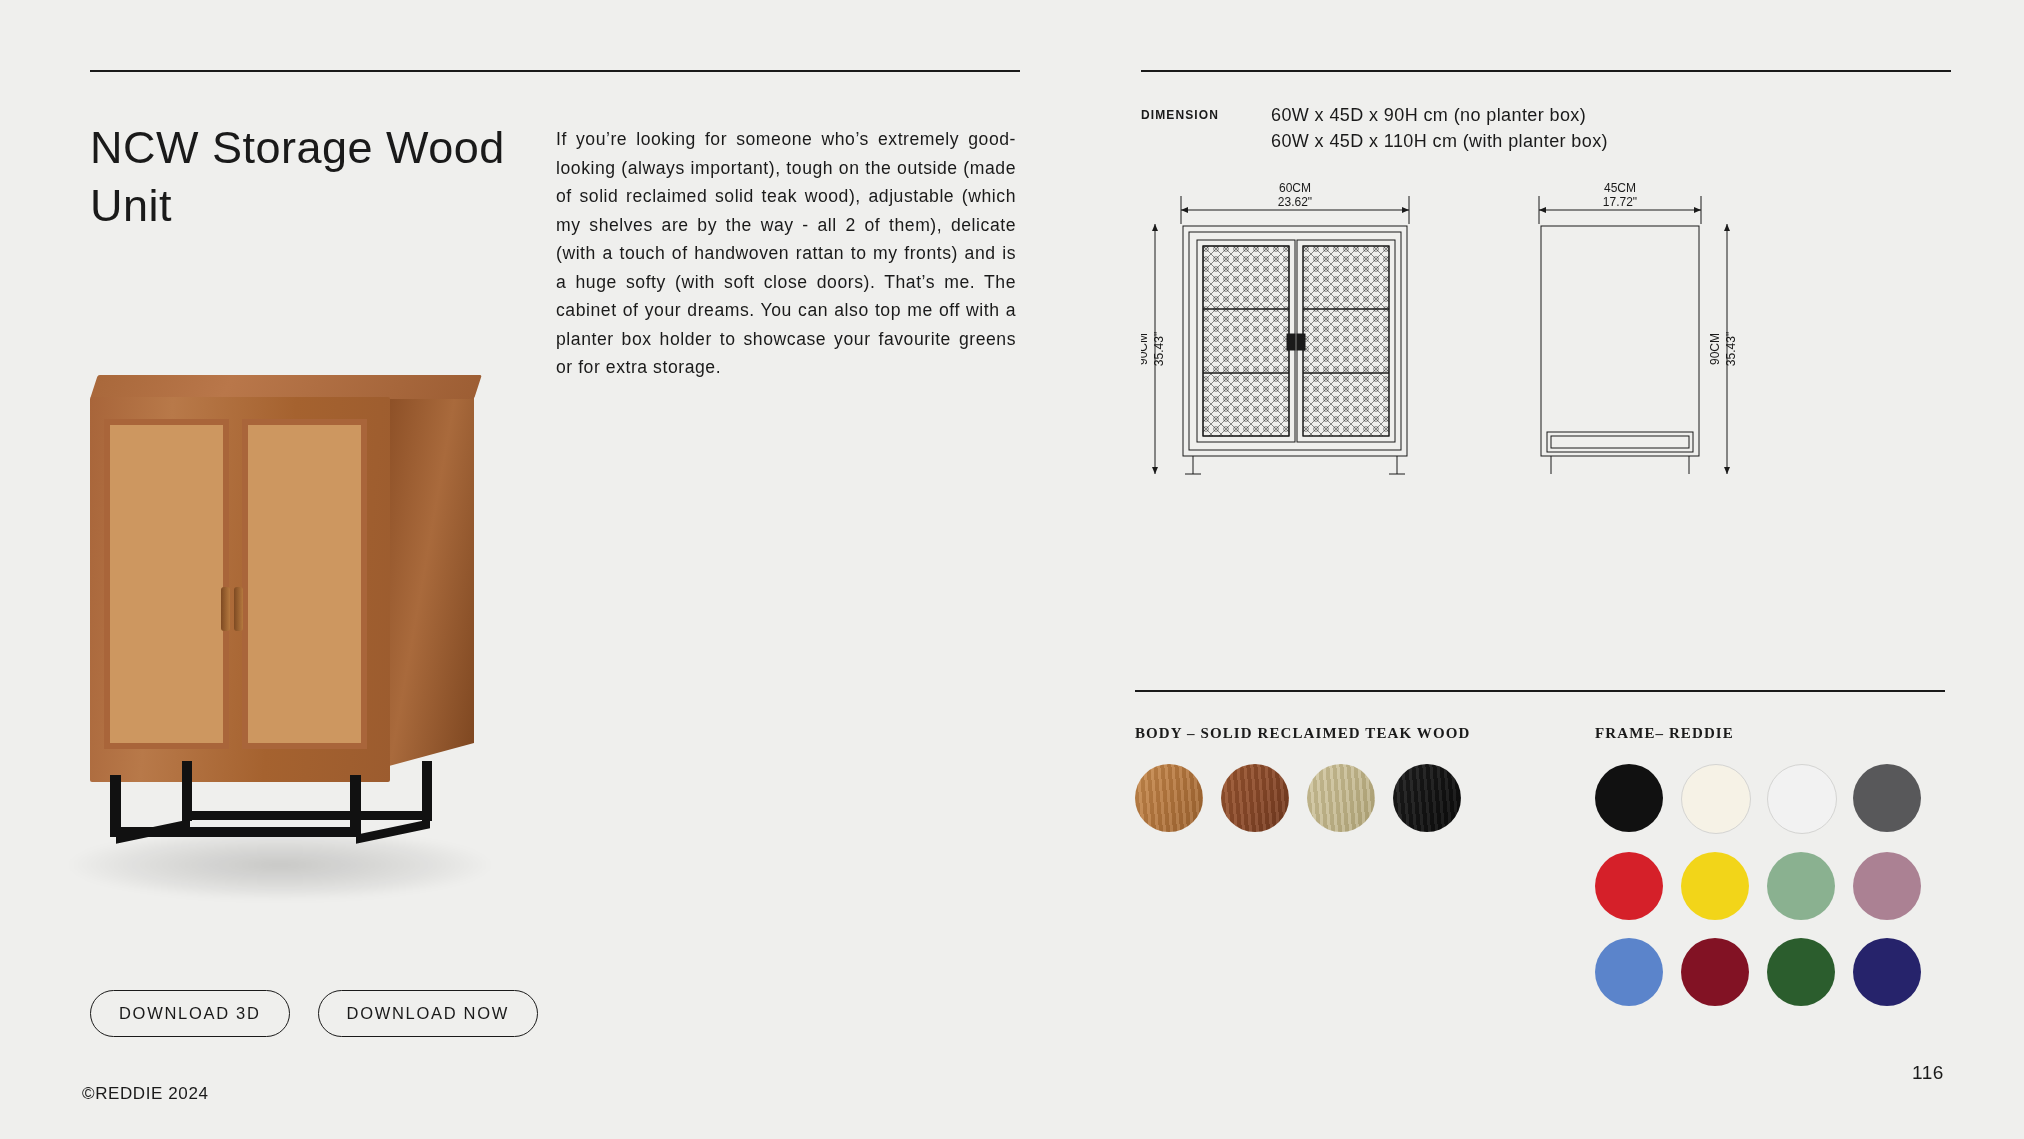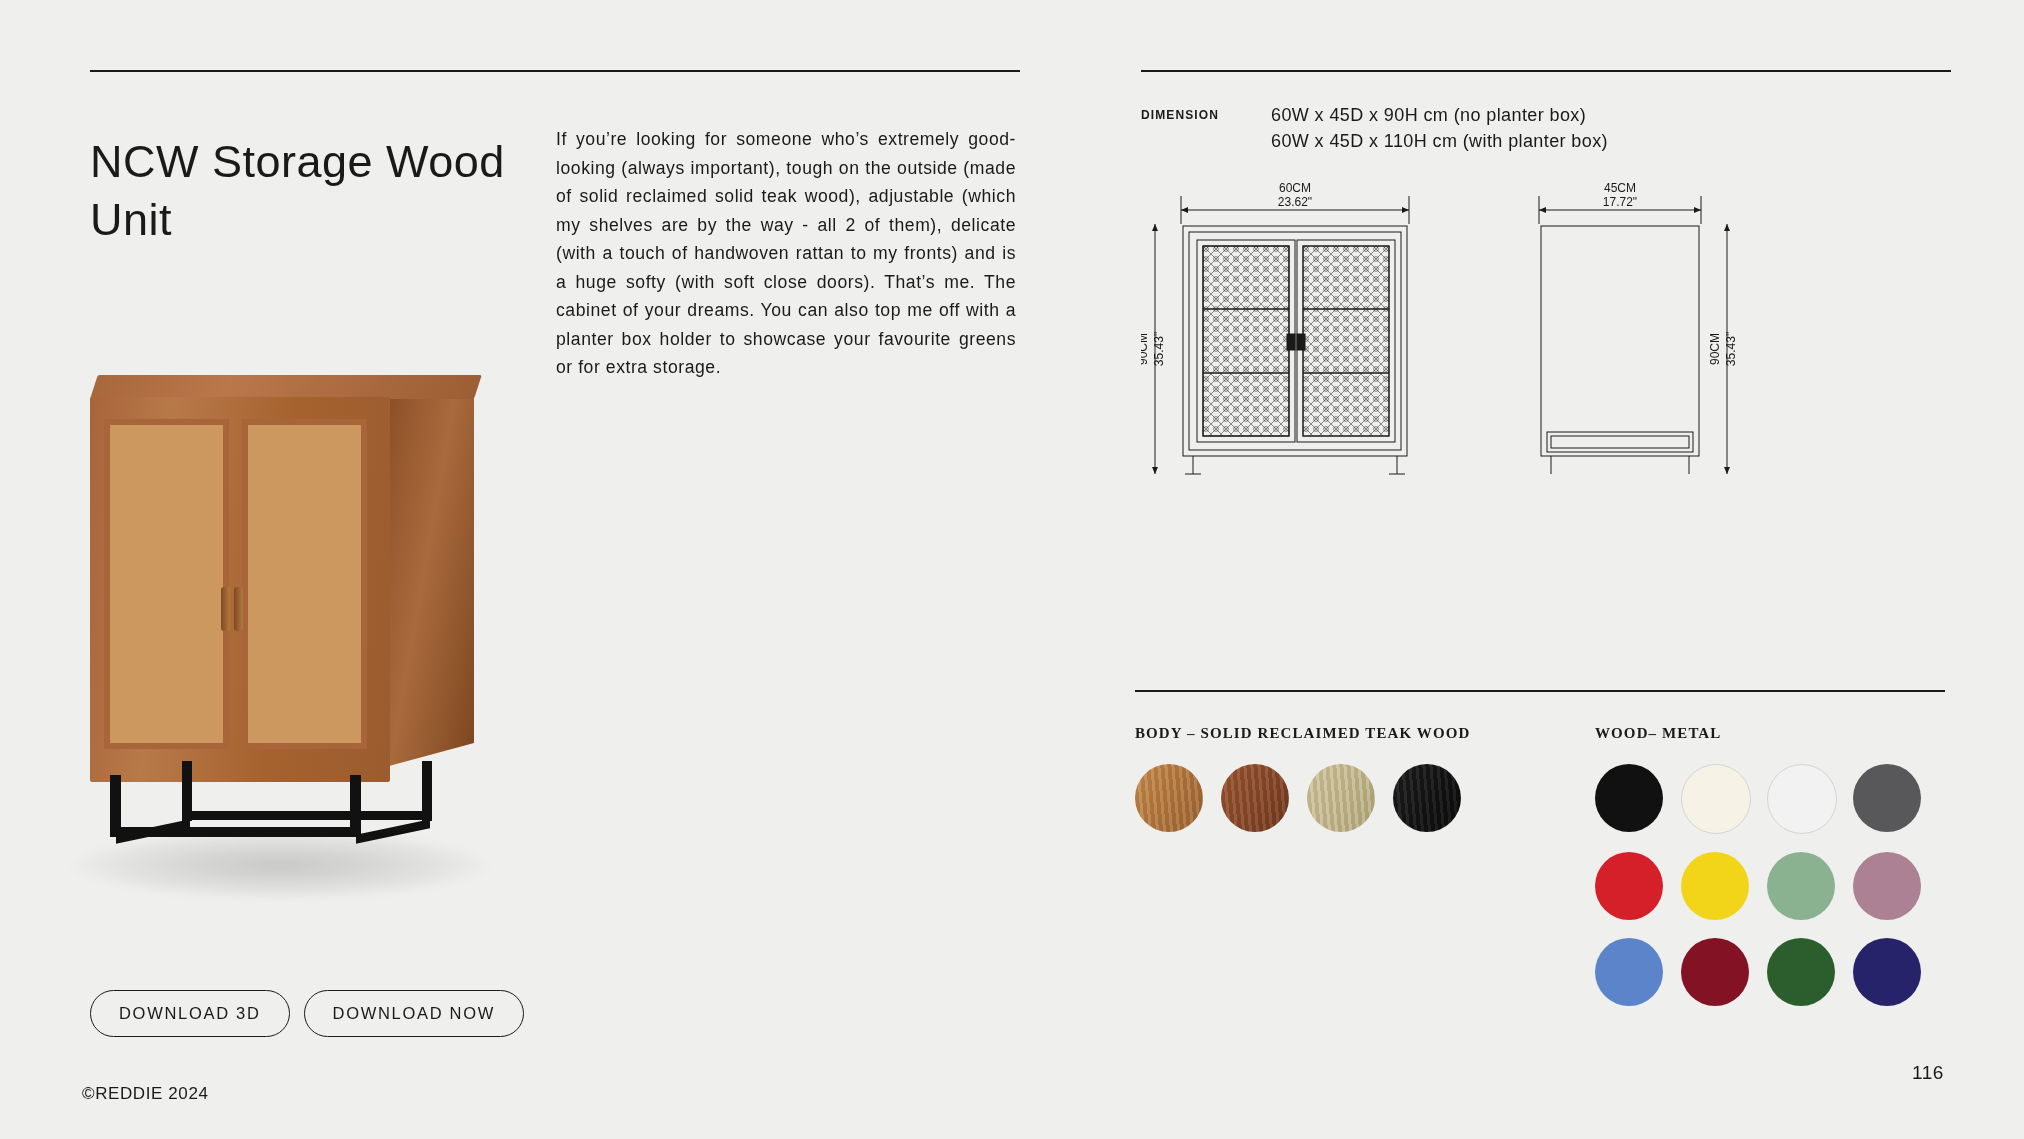--- a/index.html
+++ b/index.html
@@ -31,21 +31,21 @@
     height: 1000px;
   }
   .rule {
     height: 2px;
     background: #1a1a1a;
     width: 100%;
   }
   .title-block {
     position: absolute;
     left: 0;
-    top: 63px;
+    top: 49px;
     width: 440px;
   }
   .title {
     font-size: 45px;
     line-height: 1.28;
     letter-spacing: 0.5px;
     font-weight: 400;
     color: #1a1a1a;
     font-family: "Liberation Sans", sans-serif;
   }
@@ -163,21 +163,21 @@
   .leg-back-bottom { left: 78px; top: 36px; width: 250px; height: 9px; }
   .leg-connect-l { left: 12px; top: 52px; width: 74px; height: 9px; transform: skewY(-12deg); }
   .leg-connect-r { left: 252px; top: 52px; width: 74px; height: 9px; transform: skewY(-12deg); }
 
   
   .buttons {
     position: absolute;
     left: 90px;
     top: 990px;
     display: flex;
-    gap: 14px;
+    gap: 28px;
   }
   .pill {
     border: 1.6px solid #1a1a1a;
     border-radius: 30px;
     padding: 13px 28px;
     font-size: 16.5px;
     letter-spacing: 1.7px;
     color: #1a1a1a;
     background: transparent;
     cursor: pointer;
@@ -441,21 +441,21 @@
         <div class="swatch" style="background:
           repeating-linear-gradient(85deg, rgba(255,255,255,0.16) 0 3px, rgba(110,100,60,0.14) 3px 7px),
           linear-gradient(120deg,#cfc49b 0%,#c3b78d 50%,#b0a478 100%);"></div>
         <div class="swatch" style="background:
           repeating-linear-gradient(85deg, rgba(255,255,255,0.05) 0 3px, rgba(0,0,0,0.25) 3px 7px),
           linear-gradient(120deg,#232323 0%,#171717 55%,#0d0d0d 100%);"></div>
       </div>
     </div>
 
     <div class="frame-col">
-      <div class="swatch-head">WOOD– METAL</div>
+      <div class="swatch-head">FRAME– REDDIE</div>
       <div class="swatch-grid">
         <div class="swatch" style="background:#111111"></div>
         <div class="swatch outline" style="background:#f6f2e6"></div>
         <div class="swatch outline" style="background:#f2f2f2"></div>
         <div class="swatch" style="background:#58585a"></div>
         <div class="swatch" style="background:#d52029"></div>
         <div class="swatch" style="background:#f2d519"></div>
         <div class="swatch" style="background:#8ab190"></div>
         <div class="swatch" style="background:#ab8193"></div>
         <div class="swatch" style="background:#5b84cb"></div>

